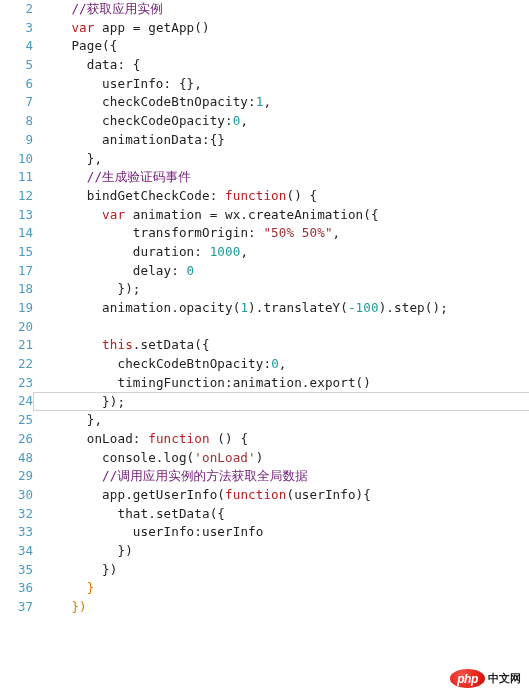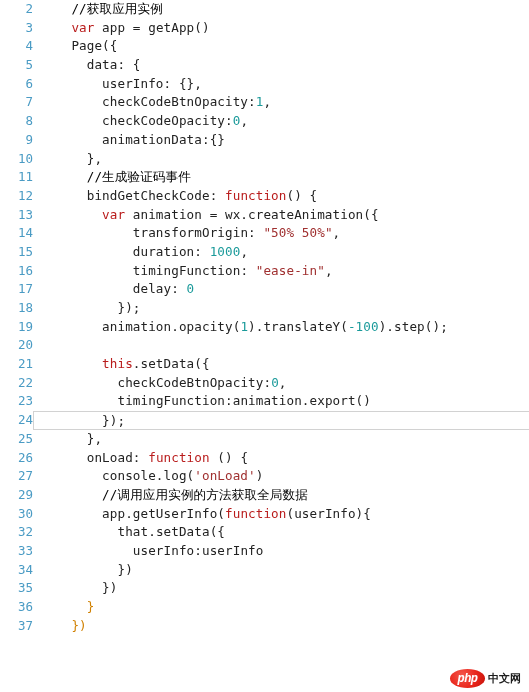--- a/index.html
+++ b/index.html
@@ -49,21 +49,21 @@
   .code-line.current .code{
     border-top:1px solid #d2d2d2;
     border-bottom:1px solid #d2d2d2;
     background:#ffffff;
     box-sizing:border-box;
     margin-left:0;
     border-left:1px solid #d2d2d2;
     padding-left:22px;
   }
   
-  .t-cmt{color:#000000;margin-top:44px;}
+  .t-cmt{color:#701a75;margin-top:44px;}
   .t-kw{color:#b91c1c;}
   .t-num{color:#1a9a9a;}
   .t-str{color:#a03030;}
   .t-brace{color:#d08000;}
   .t-plain{color:#222222;}
 
   
   #watermark{
     position:absolute;
     right:8px;
@@ -71,21 +71,21 @@
     display:flex;
     align-items:center;
     gap:3px;
     user-select:none;
   }
   #wm-php{
     width:35px;height:19px;
     border-radius:50%;
     background:radial-gradient(circle at 35% 32%, #f4564b 0%, #e8251a 55%, #c4120a 100%);
     color:#ffffff;
-    font-family:Liberation Mono, monospace;
+    font-family:Liberation Sans, sans-serif;
     font-size:12px;
     font-weight:bold;
     font-style:italic;
     display:flex;
     align-items:center;
     justify-content:center;
     letter-spacing:-0.5px;
   }
   #wm-text{
     color:#1d1d1d;
@@ -108,32 +108,31 @@
       <div class="code-line"><span class="ln">6</span><span class="code">      <span class="t-plain">userInfo: {},</span></span></div>
       <div class="code-line"><span class="ln">7</span><span class="code">      <span class="t-plain">checkCodeBtnOpacity:</span><span class="t-num">1</span><span class="t-plain">,</span></span></div>
       <div class="code-line"><span class="ln">8</span><span class="code">      <span class="t-plain">checkCodeOpacity:</span><span class="t-num">0</span><span class="t-plain">,</span></span></div>
       <div class="code-line"><span class="ln">9</span><span class="code">      <span class="t-plain">animationData:{}</span></span></div>
       <div class="code-line"><span class="ln">10</span><span class="code">    <span class="t-plain">},</span></span></div>
       <div class="code-line"><span class="ln">11</span><span class="code">    <span class="t-cmt">//生成验证码事件</span></span></div>
       <div class="code-line"><span class="ln">12</span><span class="code">    <span class="t-plain">bindGetCheckCode: </span><span class="t-kw">function</span><span class="t-plain">() {</span></span></div>
       <div class="code-line"><span class="ln">13</span><span class="code">      <span class="t-kw">var</span><span class="t-plain"> animation = wx.createAnimation({</span></span></div>
       <div class="code-line"><span class="ln">14</span><span class="code">          <span class="t-plain">transformOrigin: </span><span class="t-str">"50% 50%"</span><span class="t-plain">,</span></span></div>
       <div class="code-line"><span class="ln">15</span><span class="code">          <span class="t-plain">duration: </span><span class="t-num">1000</span><span class="t-plain">,</span></span></div>
-      <div class="code-line"><span class="ln">16</span><span class="code">          <span class="t-plain">timingFunction: </span><span class="t-str">"ease-in"</span><span class="t-plain">,</span></span></div>
       <div class="code-line"><span class="ln">17</span><span class="code">          <span class="t-plain">delay: </span><span class="t-num">0</span></span></div>
       <div class="code-line"><span class="ln">18</span><span class="code">        <span class="t-plain">});</span></span></div>
       <div class="code-line"><span class="ln">19</span><span class="code">      <span class="t-plain">animation.opacity(</span><span class="t-num">1</span><span class="t-plain">).translateY(</span><span class="t-num">-100</span><span class="t-plain">).step();</span></span></div>
       <div class="code-line"><span class="ln">20</span><span class="code"></span></div>
       <div class="code-line"><span class="ln">21</span><span class="code">      <span class="t-kw">this</span><span class="t-plain">.setData({</span></span></div>
       <div class="code-line"><span class="ln">22</span><span class="code">        <span class="t-plain">checkCodeBtnOpacity:</span><span class="t-num">0</span><span class="t-plain">,</span></span></div>
       <div class="code-line"><span class="ln">23</span><span class="code">        <span class="t-plain">timingFunction:animation.export()</span></span></div>
       <div class="code-line current"><span class="ln">24</span><span class="code">      <span class="t-plain">});</span></span></div>
       <div class="code-line"><span class="ln">25</span><span class="code">    <span class="t-plain">},</span></span></div>
       <div class="code-line"><span class="ln">26</span><span class="code">    <span class="t-plain">onLoad: </span><span class="t-kw">function</span><span class="t-plain"> () {</span></span></div>
-      <div class="code-line"><span class="ln">27</span><span class="code">      <span class="t-plain">console.log(</span><span class="t-str">'onLoad'</span><span class="t-plain">)</span></span></div>
+      <div class="code-line"><span class="ln">48</span><span class="code">      <span class="t-plain">console.log(</span><span class="t-str">'onLoad'</span><span class="t-plain">)</span></span></div>
       <div class="code-line"><span class="ln">29</span><span class="code">      <span class="t-cmt">//调用应用实例的方法获取全局数据</span></span></div>
       <div class="code-line"><span class="ln">30</span><span class="code">      <span class="t-plain">app.getUserInfo(</span><span class="t-kw">function</span><span class="t-plain">(userInfo){</span></span></div>
       <div class="code-line"><span class="ln">32</span><span class="code">        <span class="t-plain">that.setData({</span></span></div>
       <div class="code-line"><span class="ln">33</span><span class="code">          <span class="t-plain">userInfo:userInfo</span></span></div>
       <div class="code-line"><span class="ln">34</span><span class="code">        <span class="t-plain">})</span></span></div>
       <div class="code-line"><span class="ln">35</span><span class="code">      <span class="t-plain">})</span></span></div>
       <div class="code-line"><span class="ln">36</span><span class="code">    <span class="t-brace">}</span></span></div>
       <div class="code-line"><span class="ln">37</span><span class="code">  <span class="t-brace">})</span></span></div>
     </div>
 

